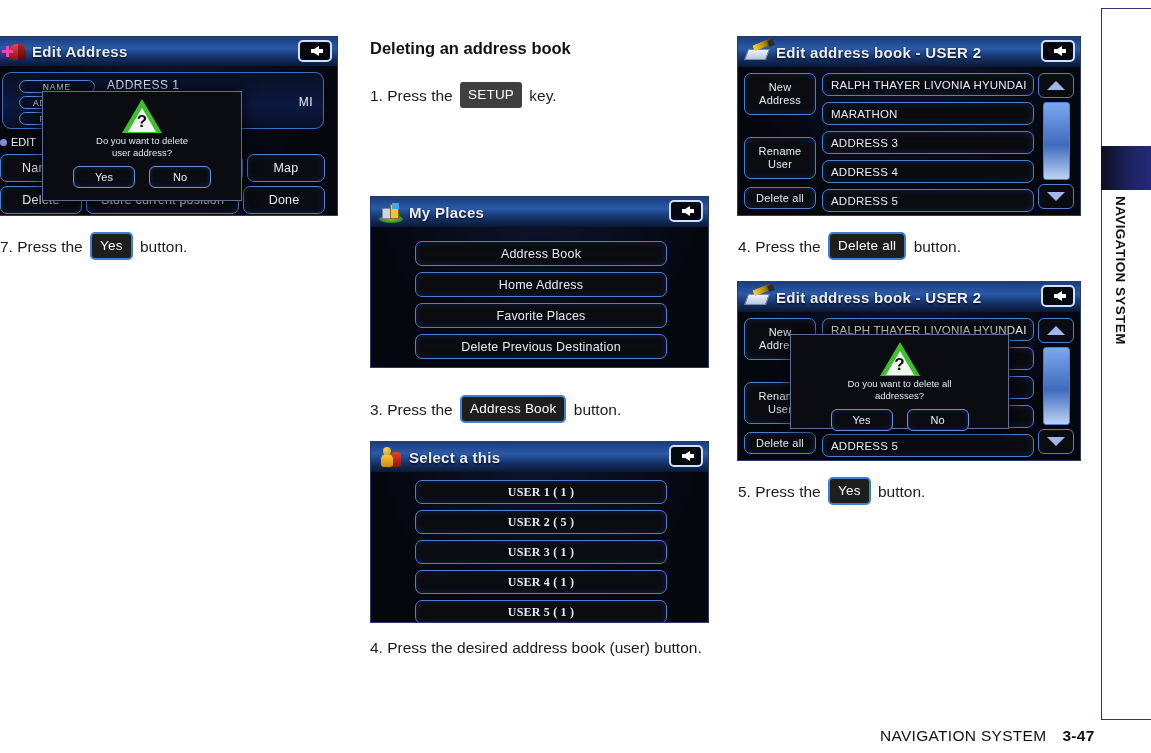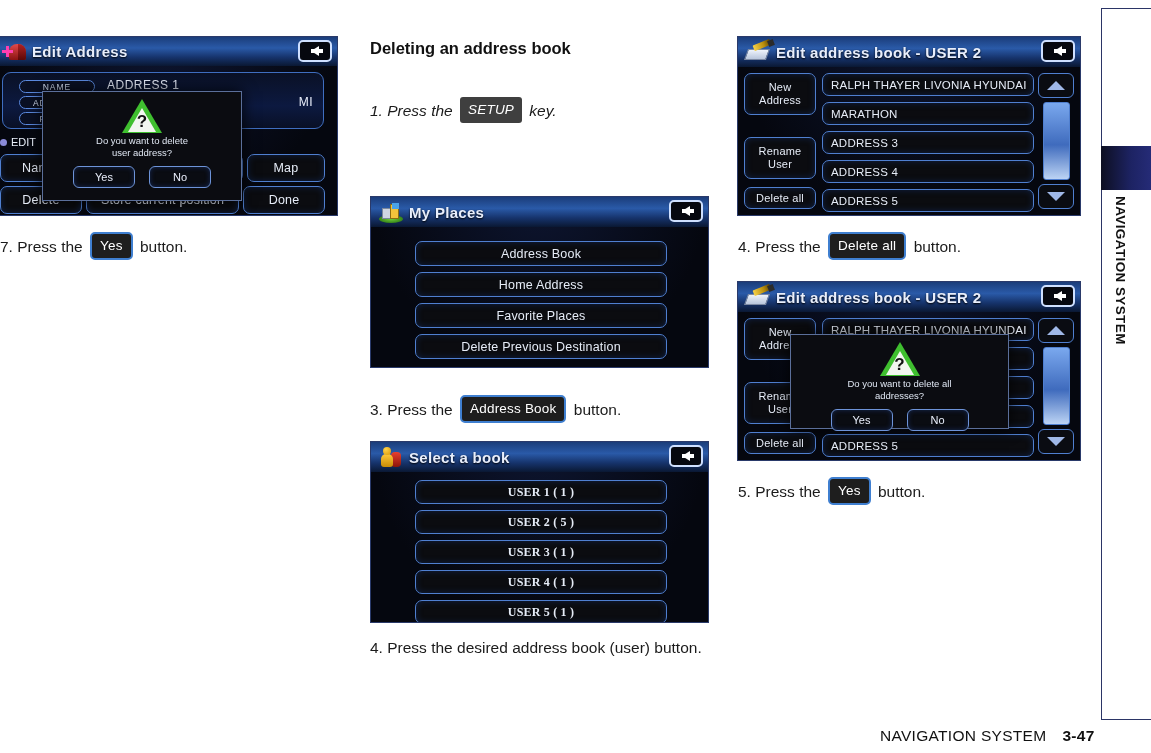--- a/index.html
+++ b/index.html
@@ -331,21 +331,21 @@
   </div>
 
   <div class="txt" style="left:0px; top:232px;">
     <span>7. Press the</span>
     <span class="keycap blue">Yes</span>
     <span>button.</span>
   </div>
 
   <div class="txt h2" style="left:370px; top:38px;">Deleting an address book</div>
 
-  <div class="txt" style="left:370px; top:97px;font-style:italic;">
+  <div class="txt" style="left:370px; top:82px;">
     <span>1. Press the</span>
     <span class="keycap">SETUP</span>
     <span>key.</span>
   </div>
 
 
   <div class="navscreen" id="screen-my-places">
     <div class="ns-header">
       <div class="hdr-icon">
         <div class="icn-places">
@@ -378,21 +378,21 @@
 
   <div class="navscreen" id="screen-select-user">
     <div class="ns-header">
       <div class="hdr-icon">
         <div class="icn-user">
             <div class="red"></div>
             <div class="body"></div>
             <div class="head"></div>
           </div>
       </div>
-      <div class="ns-title">Select a book</div>
+      <div class="ns-title">Select a this</div>
       <div class="ns-back">
         <span class="arrow"></span>
       </div>
     </div>
     <div class="ns-body">
       <div class="su-list">
         <div class="navbtn">USER 1 ( 1 )</div>
         <div class="navbtn">USER 2 ( 5 )</div>
         <div class="navbtn">USER 3 ( 1 )</div>
         <div class="navbtn">USER 4 ( 1 )</div>

